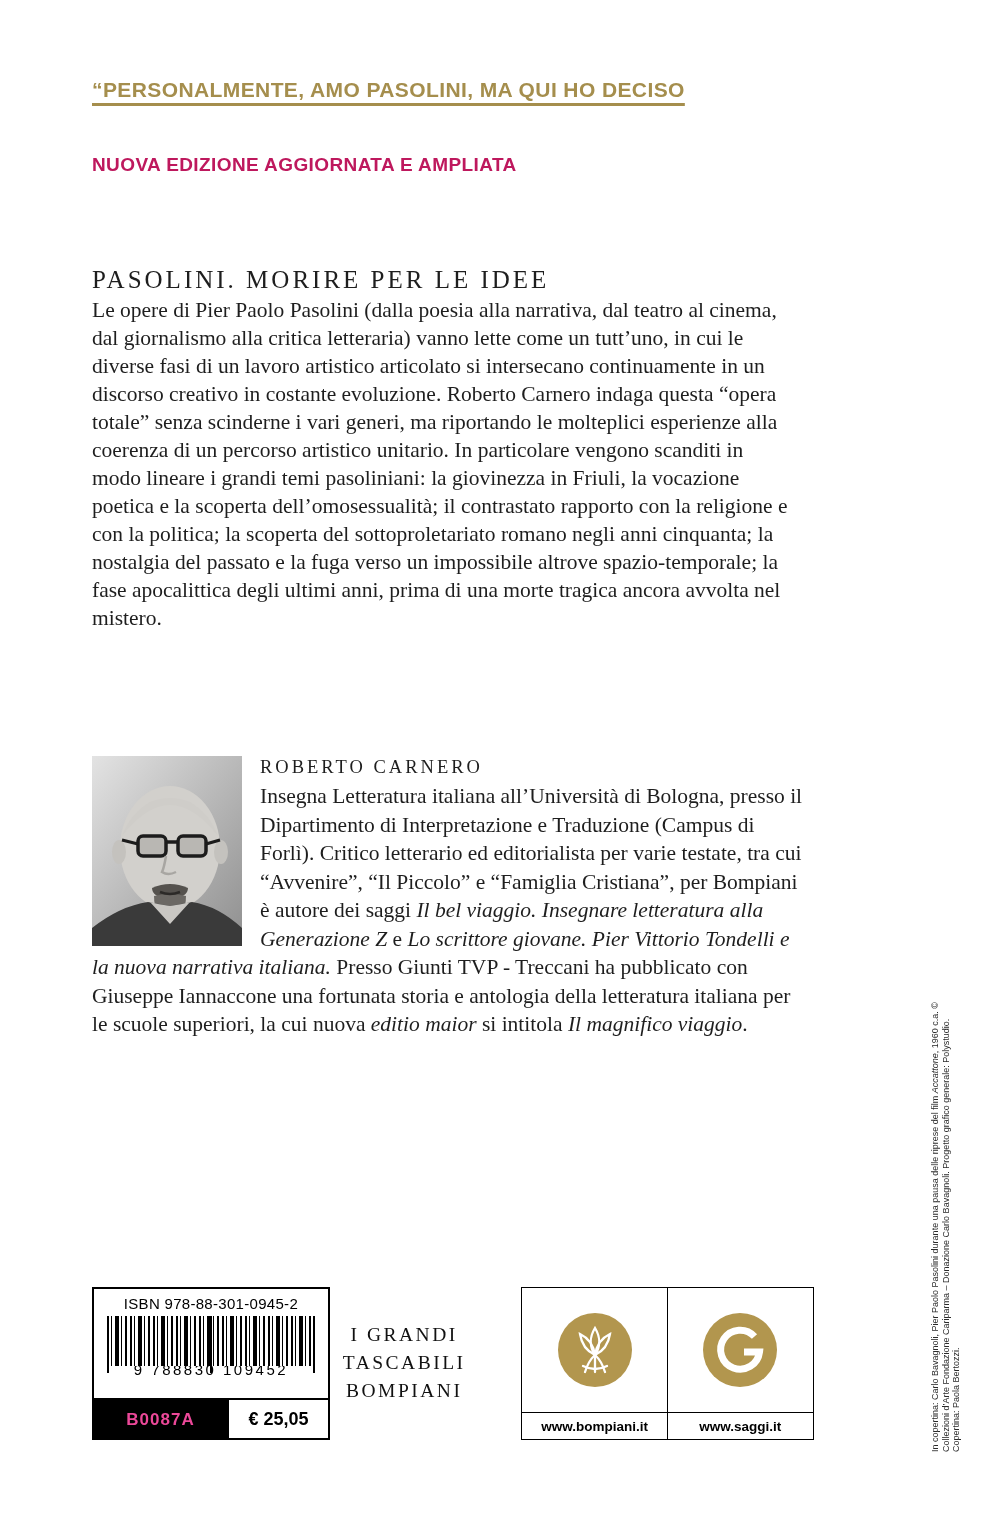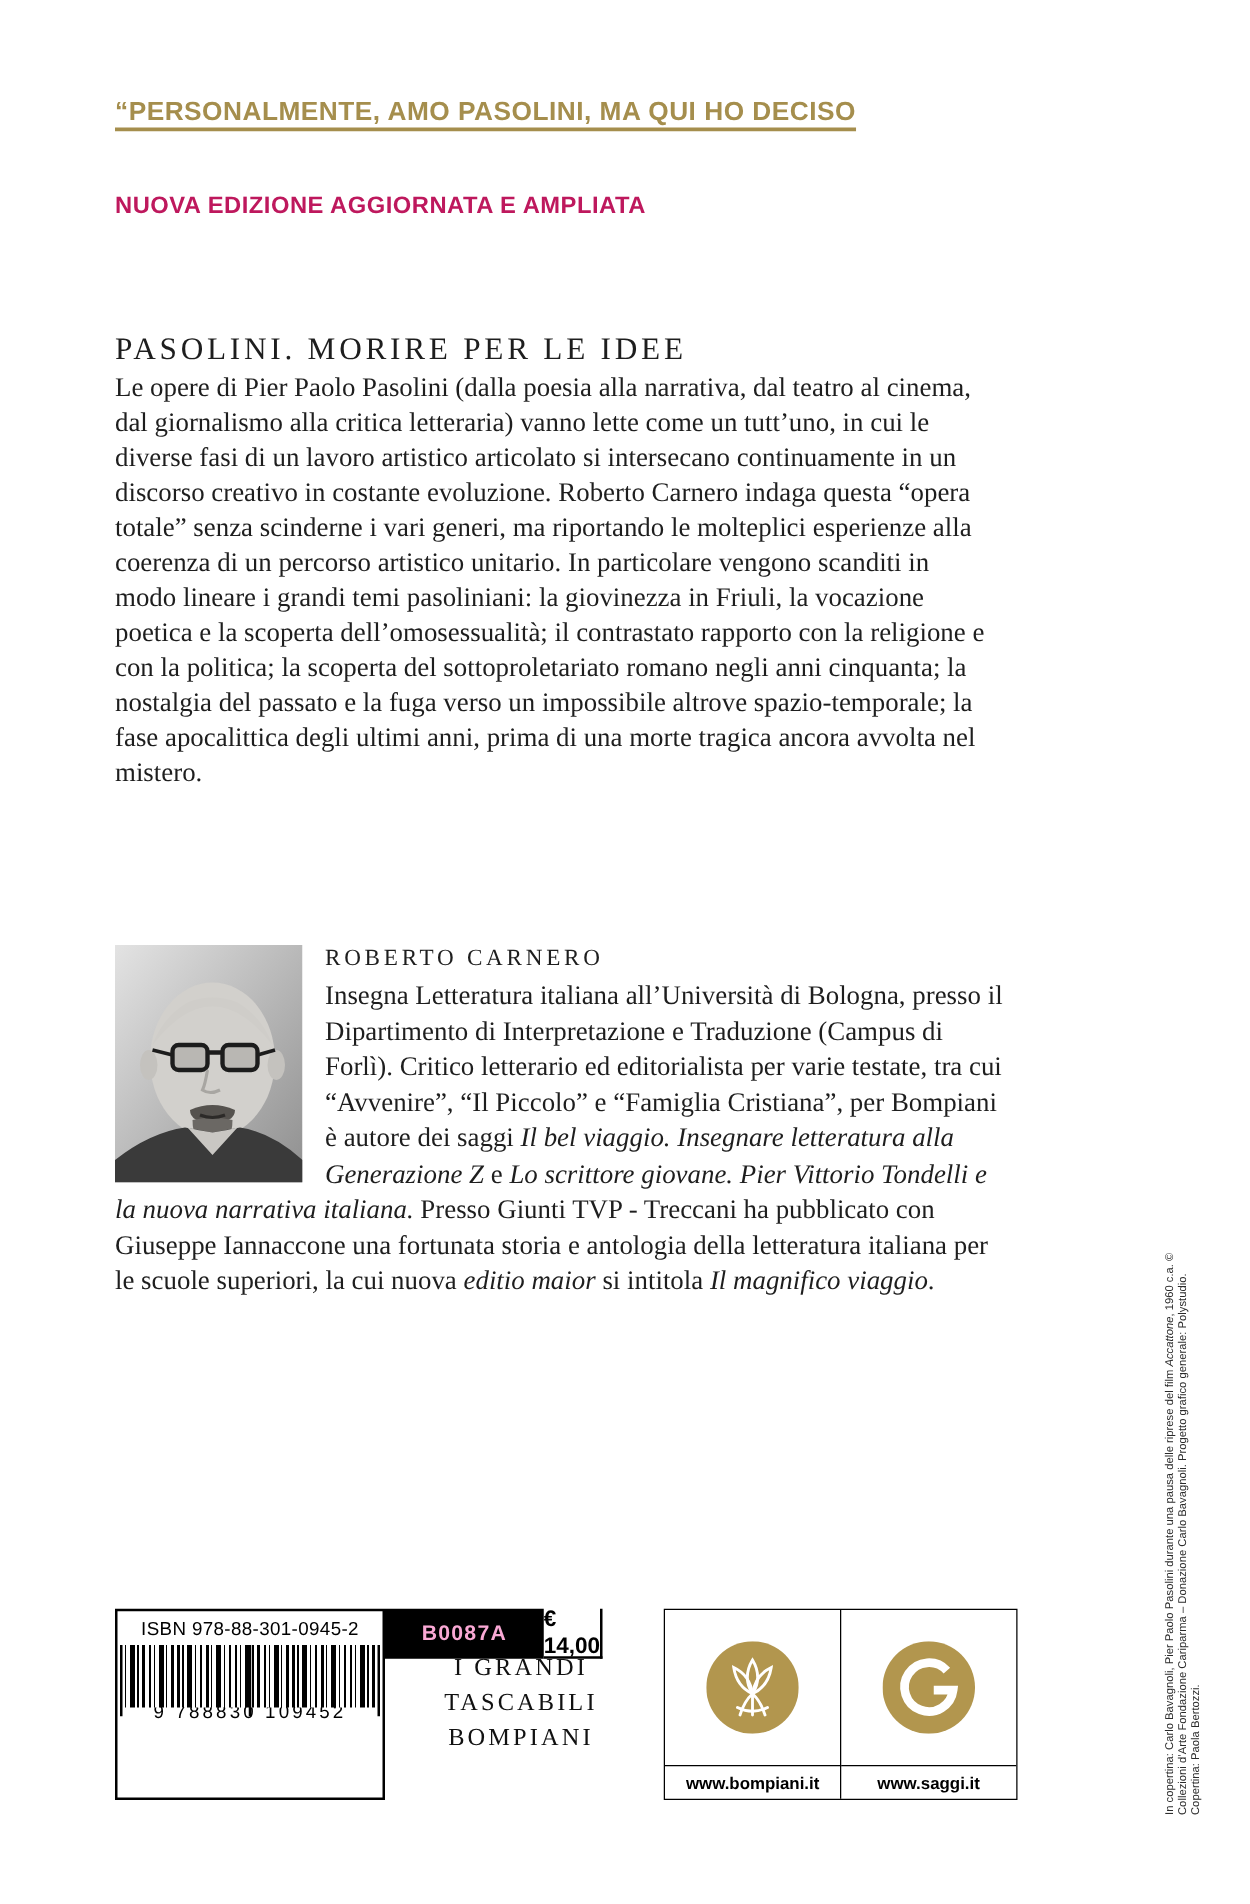--- a/index.html
+++ b/index.html
@@ -28,30 +28,30 @@
 
   
   .author { position:absolute; left:92px; top:752px; width:716px; font-size:21.5px; line-height:28.5px; }
   .photo { float:left; width:150px; height:190px; margin:4px 18px 6px 0; display:block; }
   .author-name { font-size:18.5px; letter-spacing:3px; line-height:30px; }
   .it { font-style:italic; }
 
   
   .footer { position:absolute; left:92px; top:1287px; width:722px; height:153px; display:flex; font-family:"Liberation Sans", sans-serif; color:#000; }
 
-  .isbn-col { width:253px; display:flex; box-sizing:border-box; }
+  .isbn-col { width:253px; display:flex; flex-direction:column; box-sizing:border-box; }
   .isbn-box { border:2px solid #000; flex:1; box-sizing:border-box; display:flex; flex-direction:column; align-items:center; padding-top:6px; background:#fff; }
   .isbn-label { font-size:15px; letter-spacing:.3px; }
   .barcode-wrap { position:relative; width:212px; height:58px; margin-top:4px; }
   .bars { position:absolute; left:2px; right:2px; top:0; height:50px;
     background:repeating-linear-gradient(90deg,#000 0 2px,#fff 2px 4px,#000 4px 5px,#fff 5px 8px,#000 8px 12px,#fff 12px 14px,#000 14px 15px,#fff 15px 18px,#000 18px 20px,#fff 20px 23px); }
   .guard { position:absolute; top:0; height:57px; width:2px; background:#000; }
   .digits { font-size:15px; letter-spacing:2.5px; margin-top:-13px; background:transparent; }
   .price-row { display:flex; height:40px; }
-  .code-box { width:127px; background:#000; color:#f9a8d4; display:flex; align-items:center; justify-content:center; font-weight:bold; font-size:17px; letter-spacing:1px; }
+  .code-box { width:137px; background:#000; color:#ec4899; display:flex; align-items:center; justify-content:center; font-weight:bold; font-size:17px; letter-spacing:1px; }
   .price-box { flex:1; border:2px solid #000; border-top:none; border-left:none; box-sizing:border-box; display:flex; align-items:center; justify-content:center; font-weight:bold; font-size:18px; }
 
   .series-col { width:158px; box-sizing:border-box; text-align:center; padding-top:34px;
     font-family:"Liberation Serif", serif; font-size:19.5px; letter-spacing:2.5px; line-height:28px; color:#111; }
 
   .logo-grid { width:311px; box-sizing:border-box; border:1.5px solid #000; display:grid;
     grid-template-columns:1fr 1fr; grid-template-rows:1fr 27px;margin-left:43px; }
   .logo-cell { display:flex; align-items:center; justify-content:center; }
   .bdr-r { border-right:1.5px solid #000; }
   .url-cell { border-top:1.5px solid #000; display:flex; align-items:center; justify-content:center; font-weight:bold; font-size:13.5px; }
@@ -116,21 +116,21 @@
         <div class="barcode-wrap">
           <div class="bars"></div>
           <span class="guard" style="left:2px"></span>
           <span class="guard" style="left:105px"></span>
           <span class="guard" style="right:2px"></span>
         </div>
         <div class="digits">9 788830 109452</div>
       </div>
       <div class="price-row">
         <div class="code-box">B0087A</div>
-        <div class="price-box">€ 14,00</div>
+        <div class="price-box">€ 25,05</div>
       </div>
     </div>
 
     <div class="series-col">
       <div>I GRANDI</div>
       <div>TASCABILI</div>
       <div>BOMPIANI</div>
     </div>
 
     <div class="logo-grid">

